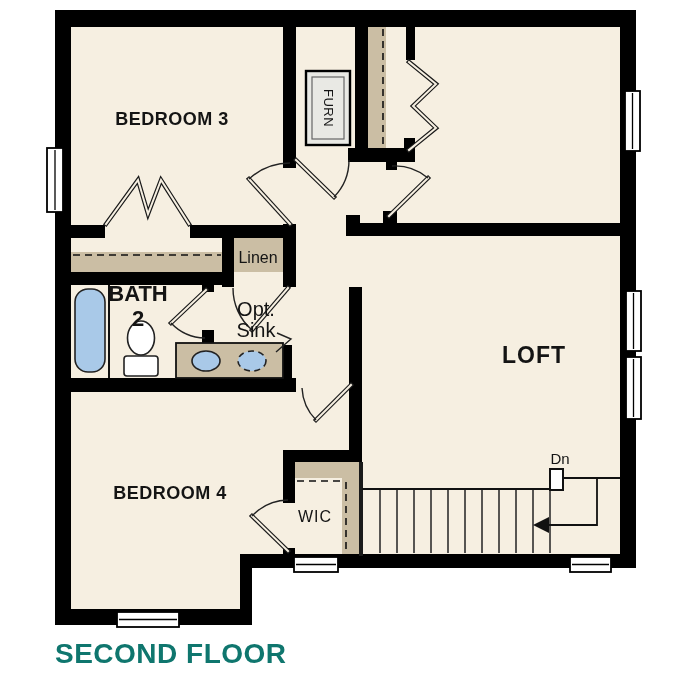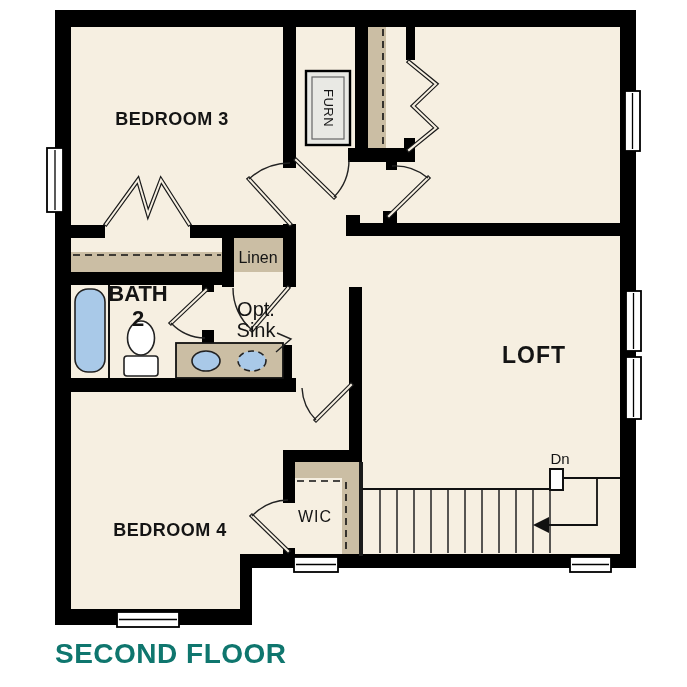--- a/index.html
+++ b/index.html
@@ -184,21 +184,21 @@
       <line class="winline" x1="296" y1="564.5" x2="336" y2="564.5"></line>
       <rect class="win" x="570" y="557" width="41" height="15"></rect>
       <line class="winline" x1="572" y1="564.5" x2="609" y2="564.5"></line>
       <rect class="win" x="117" y="612" width="62" height="15"></rect>
       <line class="winline" x1="119" y1="619.5" x2="177" y2="619.5"></line>
     </g>
   </svg>
 
   <div class="lbl room" style="left:172px;top:119px;">BEDROOM 3</div>
   <div class="lbl room-big" style="left:494px;top:355px;margin-left:40px;">LOFT</div>
-  <div class="lbl room" style="left:170px;top:493px;margin-top:37px;">BEDROOM 4</div>
+  <div class="lbl room" style="left:170px;top:493px;">BEDROOM 4</div>
 
   <div class="lbl bath" style="left:138px;top:306px;">
     <div>BATH</div>
     <div>2</div>
   </div>
 
   <div class="lbl small" style="left:258px;top:258px;">Linen</div>
 
   <div class="lbl optsink" style="left:256px;top:320px;">
     <div>Opt.</div>

